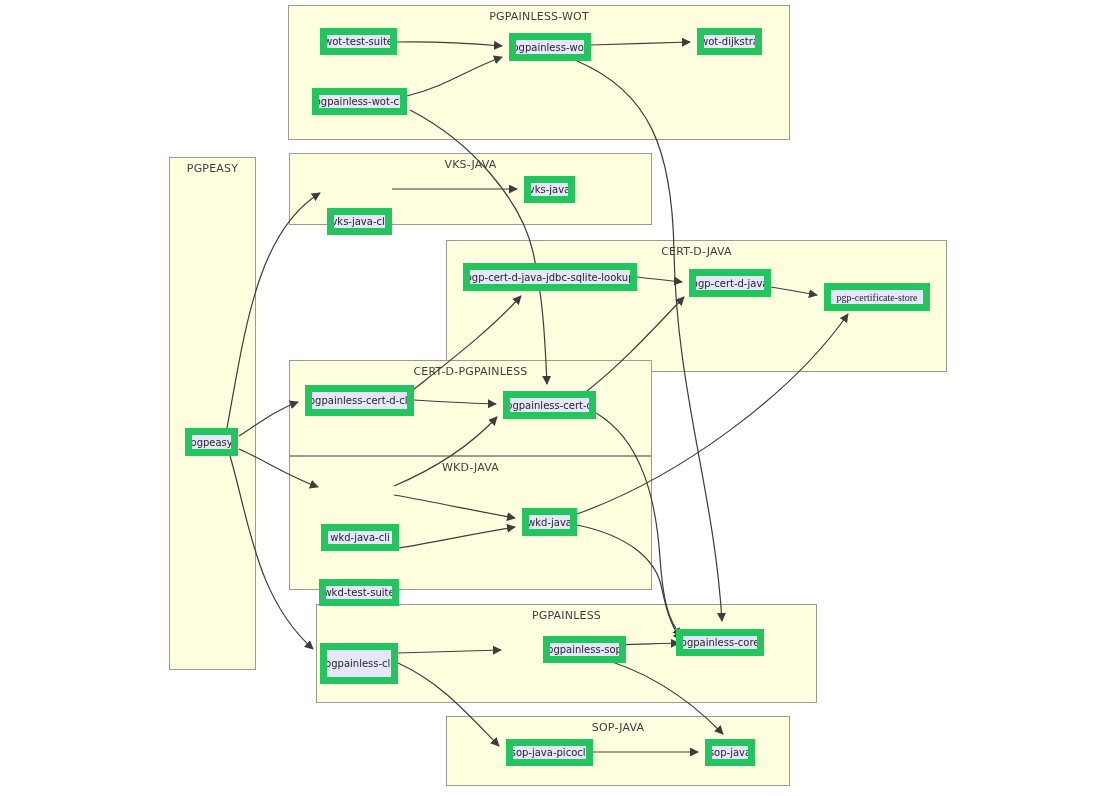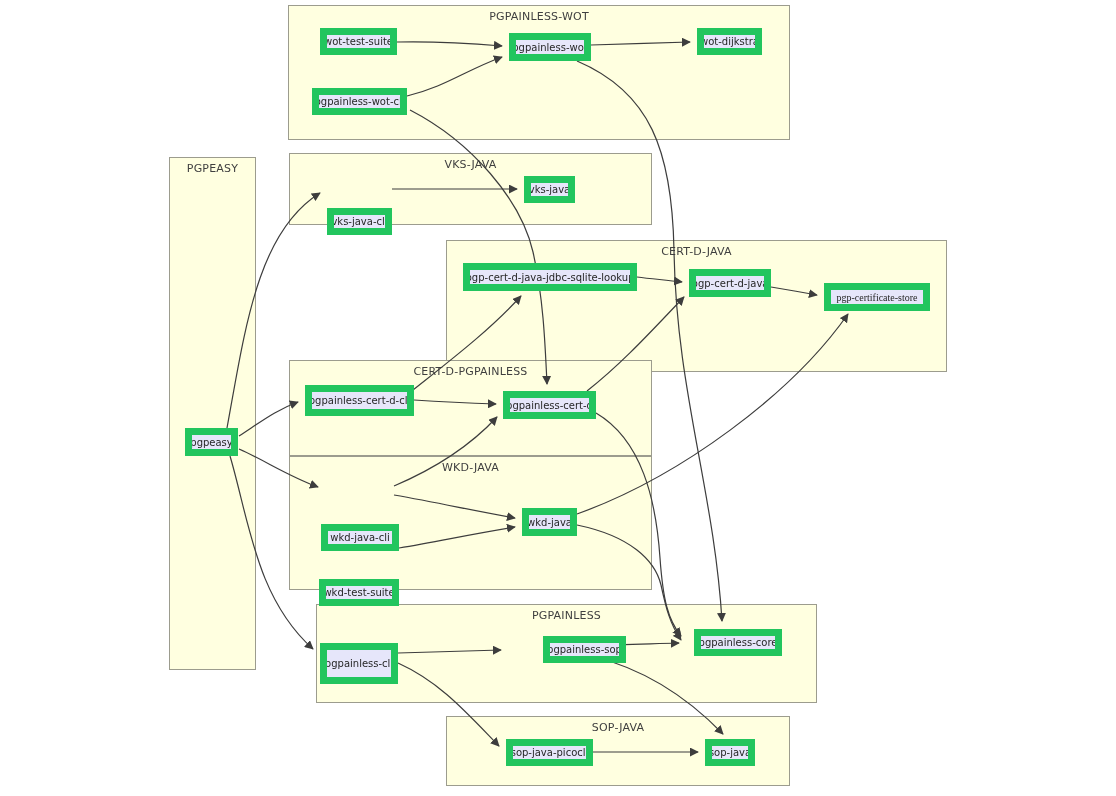--- a/index.html
+++ b/index.html
@@ -128,17 +128,17 @@
       <div class="node" style="left: 463px; top: 263px; width: 174px; height: 28px;">pgp-cert-d-java-jdbc-sqlite-lookup</div>
       <div class="node" style="left: 689px; top: 269px; width: 82px; height: 28px;">pgp-cert-d-java</div>
       <div class="node" style="left: 824px; top: 283px; width: 106px; height: 28px; font-family: Liberation Serif, serif;">pgp-certificate-store</div>
       <div class="node" style="left: 305px; top: 385px; width: 109px; height: 31px;">pgpainless-cert-d-cli</div>
       <div class="node" style="left: 503px; top: 391px; width: 93px; height: 28px;">pgpainless-cert-d</div>
       <div class="node" style="left: 321px; top: 479px; width: 78px; height: 27px; margin-top: 45px;">wkd-java-cli</div>
       <div class="node" style="left: 522px; top: 508px; width: 55px; height: 28px;">wkd-java</div>
       <div class="node" style="left: 319px; top: 539px; width: 80px; height: 27px; margin-top: 40px;">wkd-test-suite</div>
       <div class="node" style="left: 320px; top: 643px; width: 78px; height: 41px;">pgpainless-cli</div>
       <div class="node" style="left: 508px; top: 636px; width: 83px; height: 27px; margin-left: 35px;">pgpainless-sop</div>
-      <div class="node" style="left: 694px; top: 629px; width: 88px; height: 27px;">pgpainless-core</div>
+      <div class="node" style="left: 676px; top: 629px; width: 88px; height: 27px;">pgpainless-core</div>
       <div class="node" style="left: 506px; top: 739px; width: 87px; height: 27px;">sop-java-picocli</div>
       <div class="node" style="left: 705px; top: 739px; width: 50px; height: 27px;">sop-java</div>
     </div>
 </div>
 
 </body></html>

